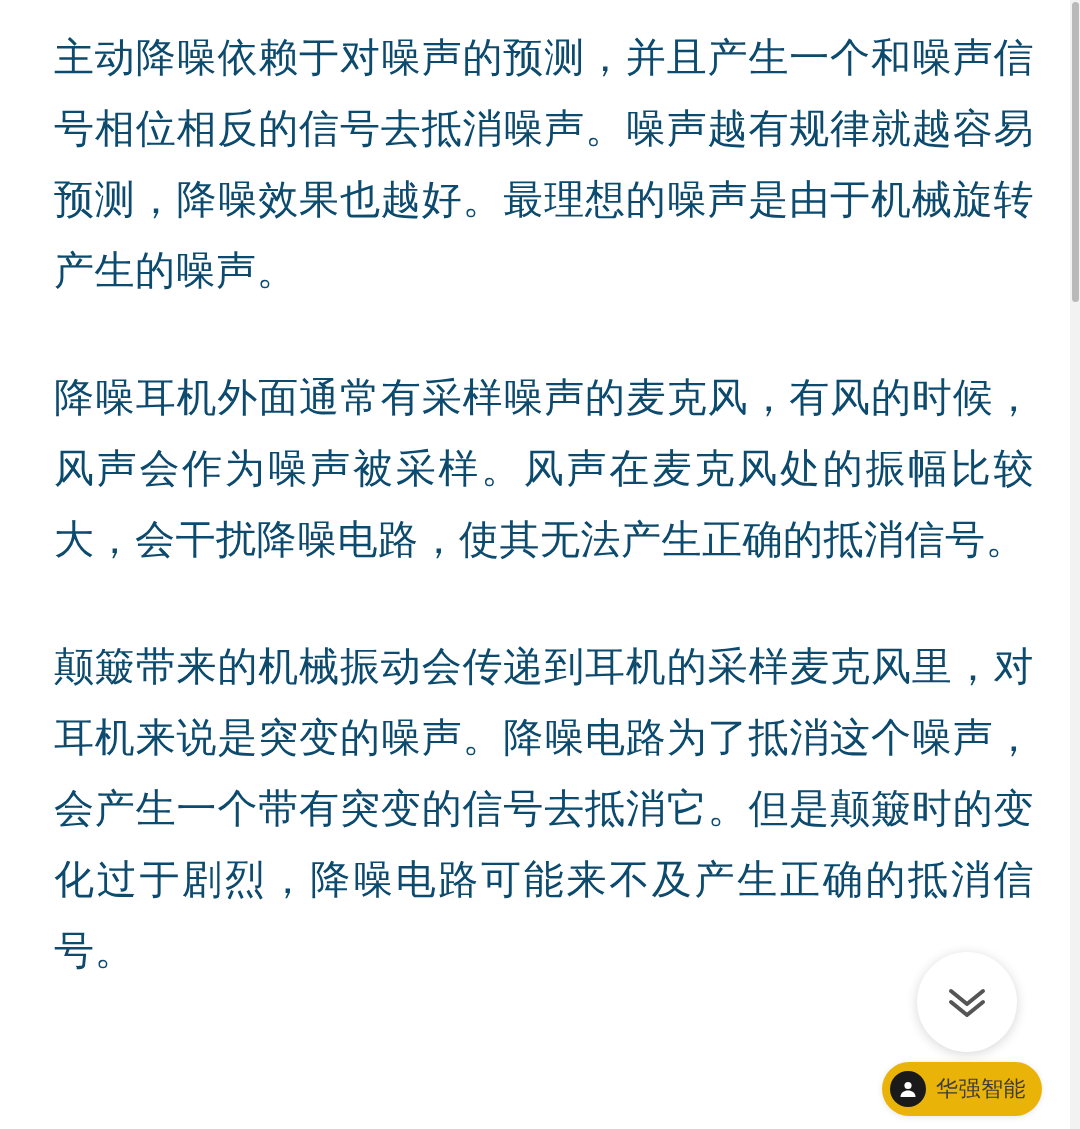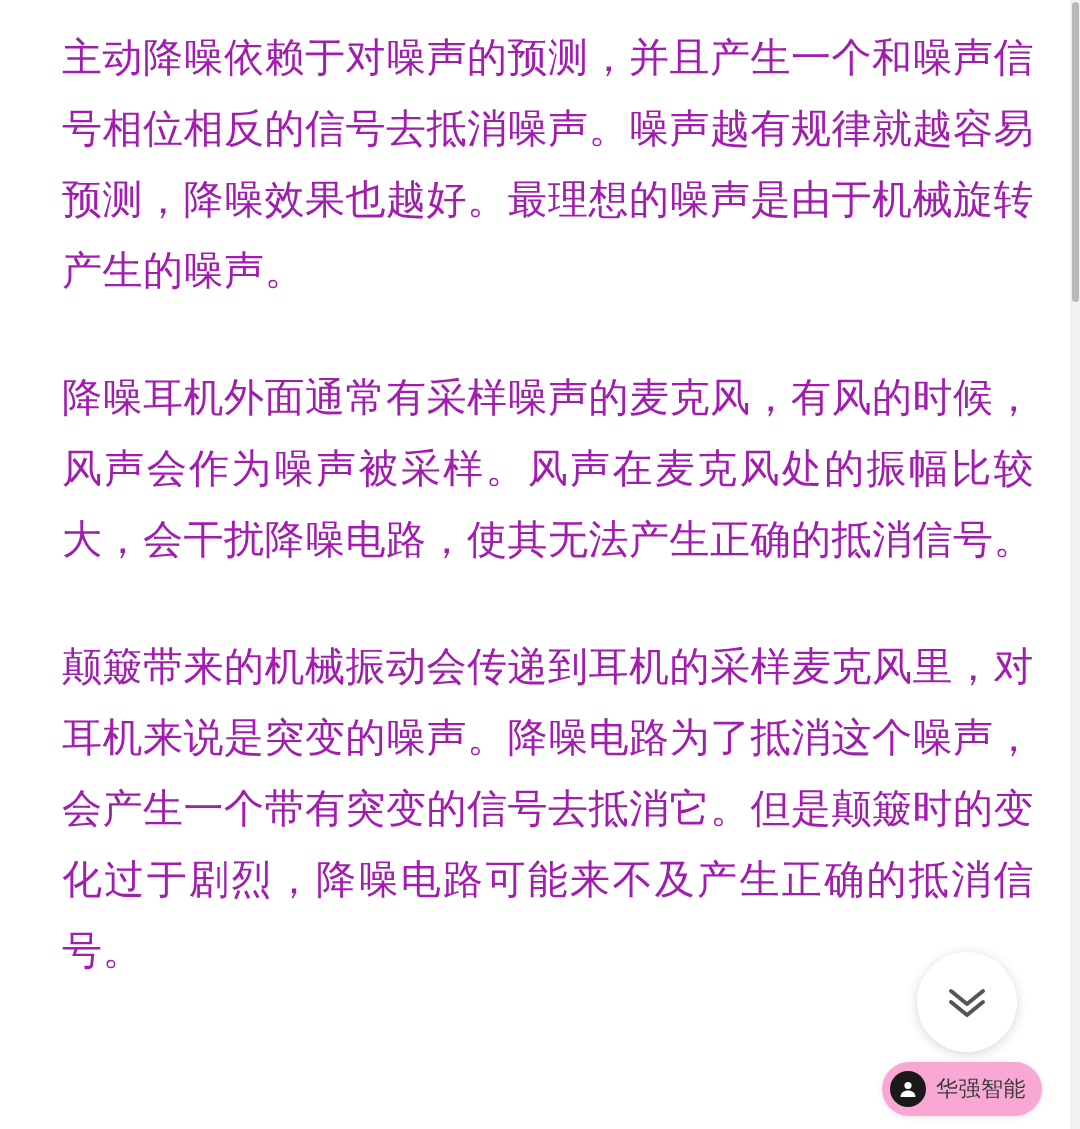--- a/index.html
+++ b/index.html
@@ -19,26 +19,26 @@
     position: absolute;
     left: 0;
     top: 0;
     width: 1080px;
     height: 1129px;
     box-sizing: border-box;
     padding: 22px 46px 0 46px;
   }
 
   .para {
-    color: #a21caf;
+    color: #0c4a6e;
     font-size: 40px;
     line-height: 71px;
     letter-spacing: 0.5px;
     text-align: justify;
-    margin: 0 0 56px 16px;
+    margin: 0 0 56px 8px;
     font-weight: 400;
   }
   .para:last-child {
     margin-bottom: 0;
   }
 
   
   .scrollbar-track {
     position: absolute;
     top: 0;
@@ -80,21 +80,21 @@
 
   
   .account-chip {
     position: absolute;
     left: 882px;
     top: 1062px;
     height: 54px;
     display: flex;
     align-items: center;
     gap: 10px;
-    background: #f9a8d4;
+    background: #eab308;
     border-radius: 27px;
     padding: 0 16px 0 8px;
     box-shadow: 0 1px 6px rgba(0,0,0,0.10);
   }
   .account-avatar {
     width: 36px;
     height: 36px;
     border-radius: 50%;
     background: #1a1a1a;
     display: flex;

